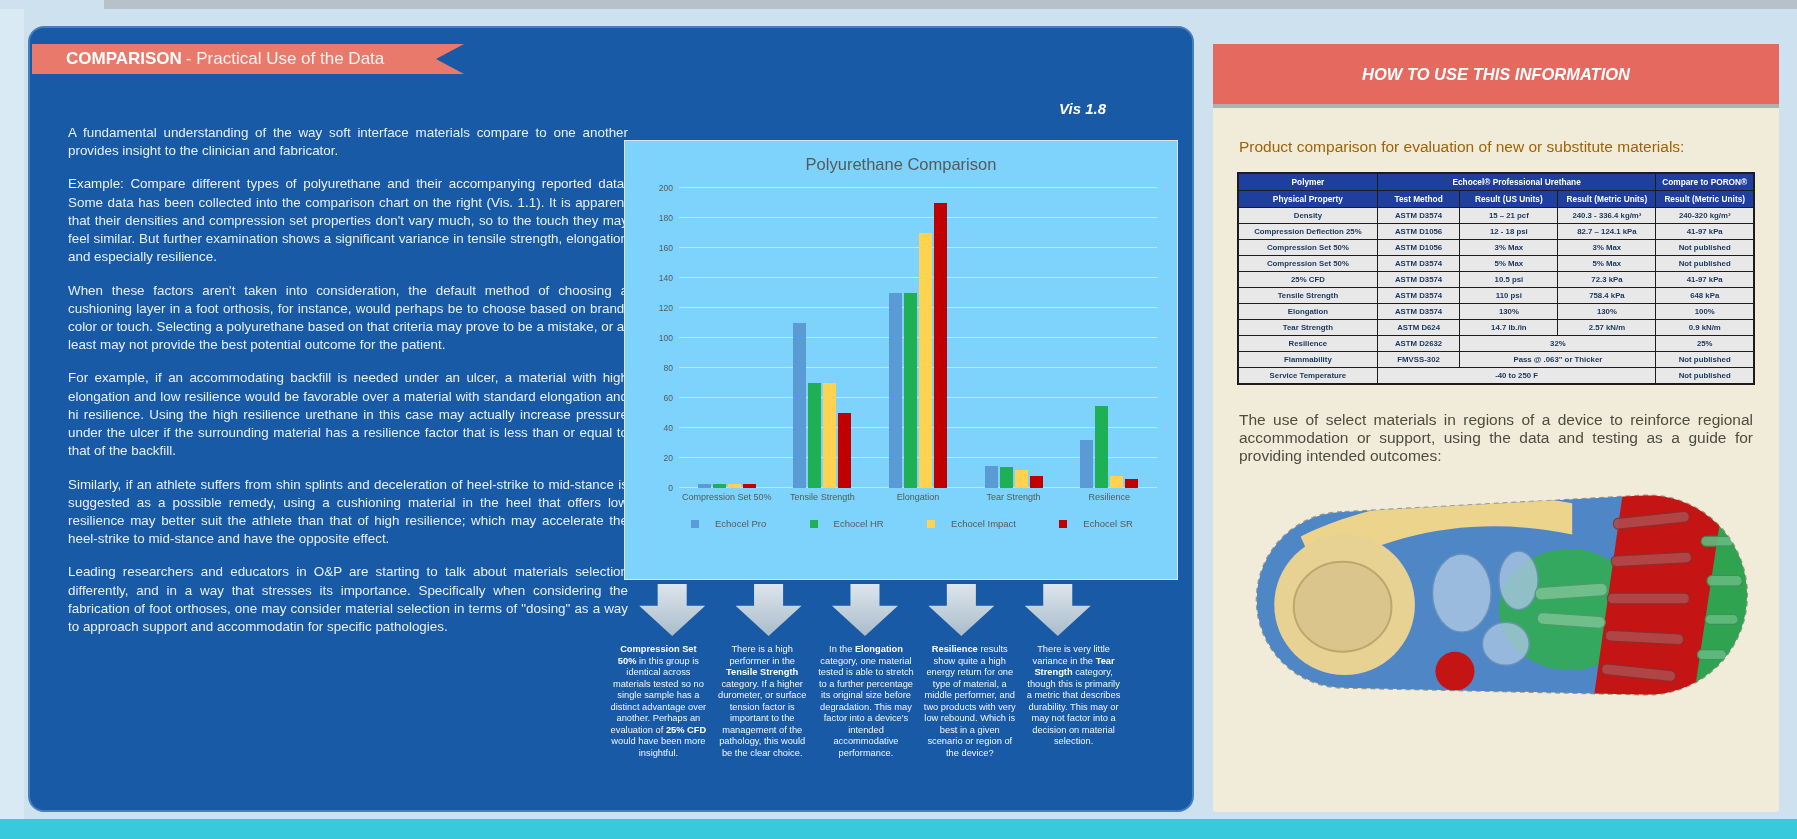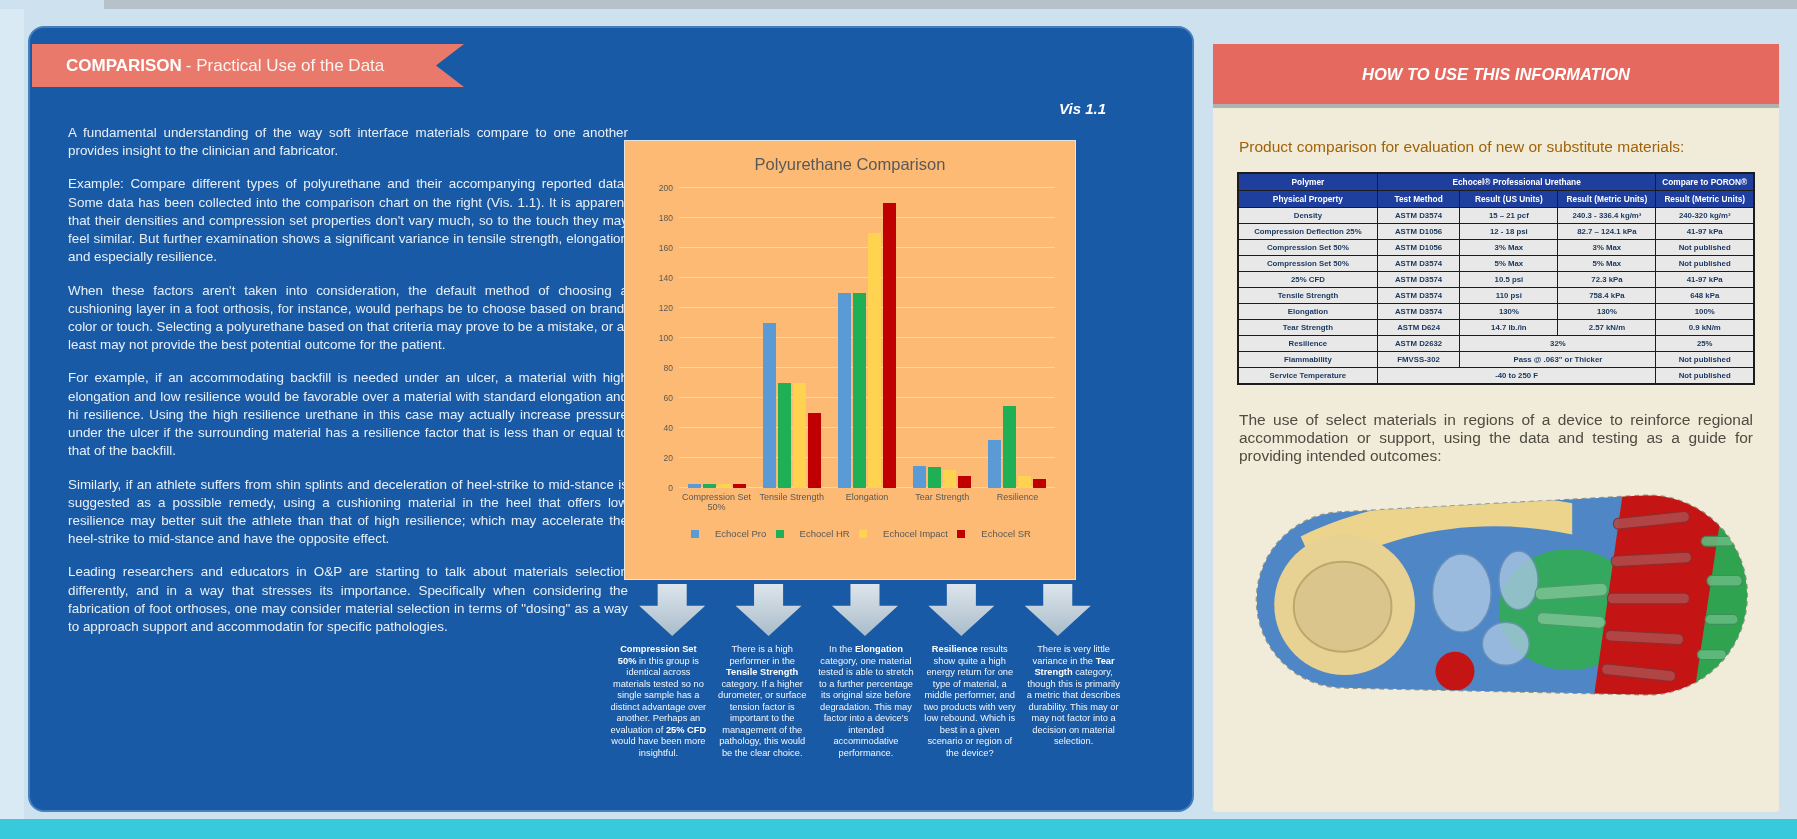--- a/index.html
+++ b/index.html
@@ -5,32 +5,32 @@
   * { margin:0; padding:0; box-sizing:border-box; }
   body { font-family:"Liberation Sans", sans-serif; background:#cde1ee; }
   .page { position:relative; width:1797px; height:839px; background:#cde1ee; overflow:hidden; }
   .top-strip { position:absolute; top:0; left:104px; right:0; height:9px; background:#b7c1c9; }
   .left-strip { position:absolute; top:9px; left:0; bottom:20px; width:24px; background:#d9eaf4; }
   .bottom-strip { position:absolute; bottom:0; left:0; right:0; height:20px; background:#38c9dd; }
 
   
   .panel-left { position:absolute; left:28px; top:26px; width:1166px; height:786px;
     background:#195aa6; border:2px solid #467fbe; border-radius:16px; }
-  .ribbon { position:absolute; left:2px; top:16px; width:432px; height:43px; background:#e8796b;
+  .ribbon { position:absolute; left:2px; top:16px; width:432px; height:30px; background:#e8796b;
     clip-path:polygon(0 0,100% 0,calc(100% - 28px) 50%,100% 100%,0 100%);
     display:flex; align-items:center; padding-left:34px; color:#fdf3f1; font-size:17px; }
   .ribbon b { color:#ffffff; margin-right:4px; }
   .vis-label { position:absolute; right:86px; top:72px; color:#ffffff; font-style:italic; font-weight:bold; font-size:15px; }
   .left-text { position:absolute; left:38px; top:96px; width:560px; color:#e9f0f7;
     font-size:13.4px; line-height:1.36; text-align:justify; }
   .left-text p { margin-bottom:15px; }
 
   
-  .chart-card { position:absolute; left:594px; top:112px; width:452px; height:440px;
-    background:#fdba74; border:1px solid #e3e3e3; padding:10px 14px 0 14px; }
+  .chart-card { position:absolute; left:594px; top:112px; width:554px; height:440px;
+    background:#7dd3fc; border:1px solid #e3e3e3; padding:10px 14px 0 14px; }
   .chart-title { text-align:center; color:#595959; font-size:16.5px; margin-top:4px; }
   .chart-plot { position:relative; margin:14px 6px 0 40px; height:300px; }
   .gridline { position:absolute; left:0; right:0; height:1px; background:#dcdcdc; }
   .ytick { position:absolute; left:-38px; width:32px; text-align:right; font-size:8.5px; color:#595959; }
   .bar-groups { position:absolute; left:0; right:0; top:0; bottom:0; display:flex; justify-content:space-around; align-items:flex-end; }
   .bar-group { display:flex; align-items:flex-end; gap:2px; height:100%; }
   .bar { width:13px; }
   .xlabels { display:flex; justify-content:space-around; margin:4px 6px 0 40px; }
   .xlabel { font-size:9px; color:#595959; text-align:center; flex:1; }
   .chart-legend { display:flex; justify-content:space-between; margin:16px 30px 0 44px; }
@@ -65,21 +65,21 @@
 <div class="page">
   <div class="top-strip"></div>
   <div class="left-strip"></div>
   <div class="bottom-strip"></div>
 
   <div class="panel-left">
     <div class="ribbon">
       <b>COMPARISON</b>
       <span> - Practical Use of the Data</span>
     </div>
-    <div class="vis-label">Vis 1.1</div>
+    <div class="vis-label">Vis 1.8</div>
 
     <div class="left-text">
         <p>A fundamental understanding of the way soft interface materials compare to one another provides insight to the clinician and fabricator.</p>
         <p>Example: Compare different types of polyurethane and their accompanying reported data. Some data has been collected into the comparison chart on the right (Vis. 1.1). It is apparent that their densities and compression set properties don't vary much, so to the touch they may feel similar. But further examination shows a significant variance in tensile strength, elongation and especially resilience.</p>
         <p>When these factors aren't taken into consideration, the default method of choosing a cushioning layer in a foot orthosis, for instance, would perhaps be to choose based on brand, color or touch. Selecting a polyurethane based on that criteria may prove to be a mistake, or at least may not provide the best potential outcome for the patient.</p>
         <p>For example, if an accommodating backfill is needed under an ulcer, a material with high elongation and low resilience would be favorable over a material with standard elongation and hi resilience. Using the high resilience urethane in this case may actually increase pressure under the ulcer if the surrounding material has a resilience factor that is less than or equal to that of the backfill.</p>
         <p>Similarly, if an athlete suffers from shin splints and deceleration of heel-strike to mid-stance is suggested as a possible remedy, using a cushioning material in the heel that offers low resilience may better suit the athlete than that of high resilience; which may accelerate the heel-strike to mid-stance and have the opposite effect.</p>
         <p>Leading researchers and educators in O&amp;P are starting to talk about materials selection differently, and in a way that stresses its importance. Specifically when considering the fabrication of foot orthoses, one may consider material selection in terms of "dosing" as a way to approach support and accommodatin for specific pathologies.</p>
       </div>
 

